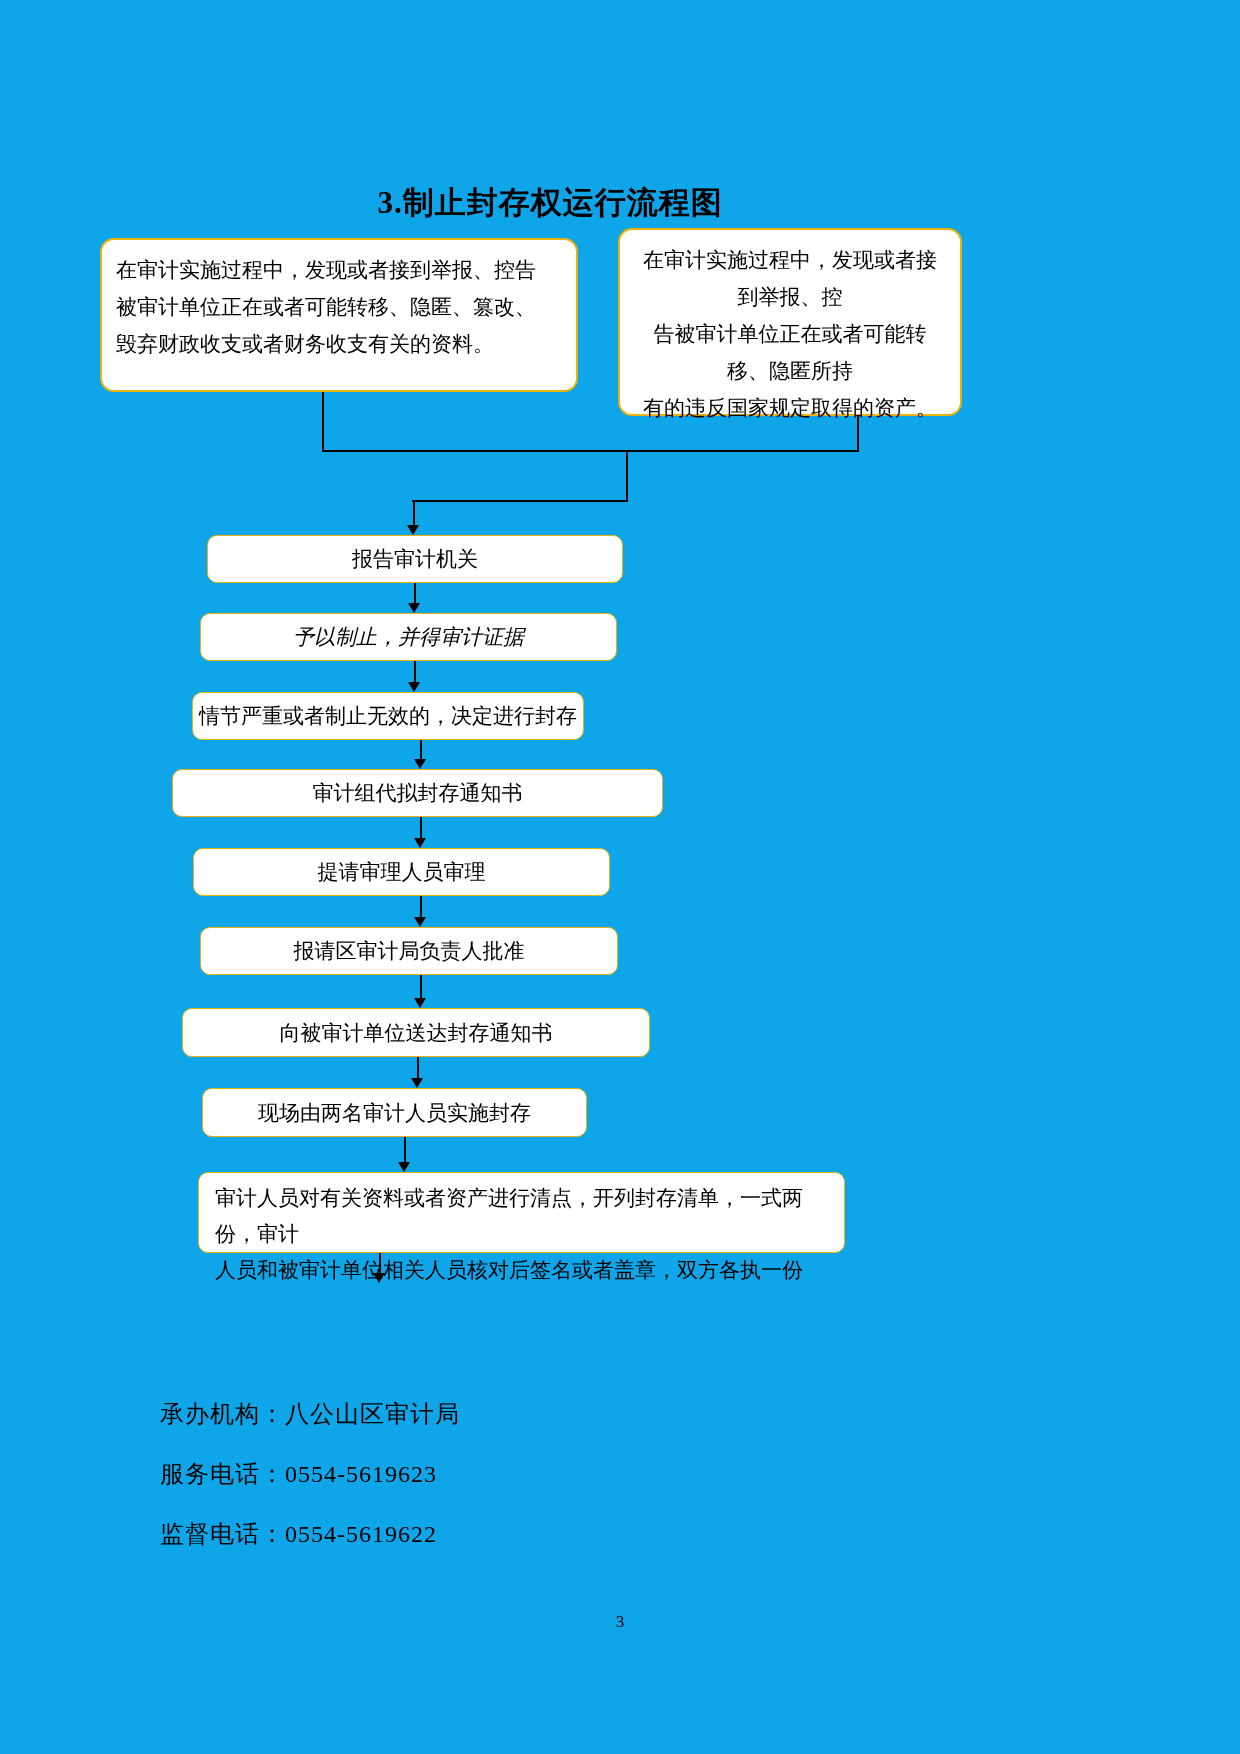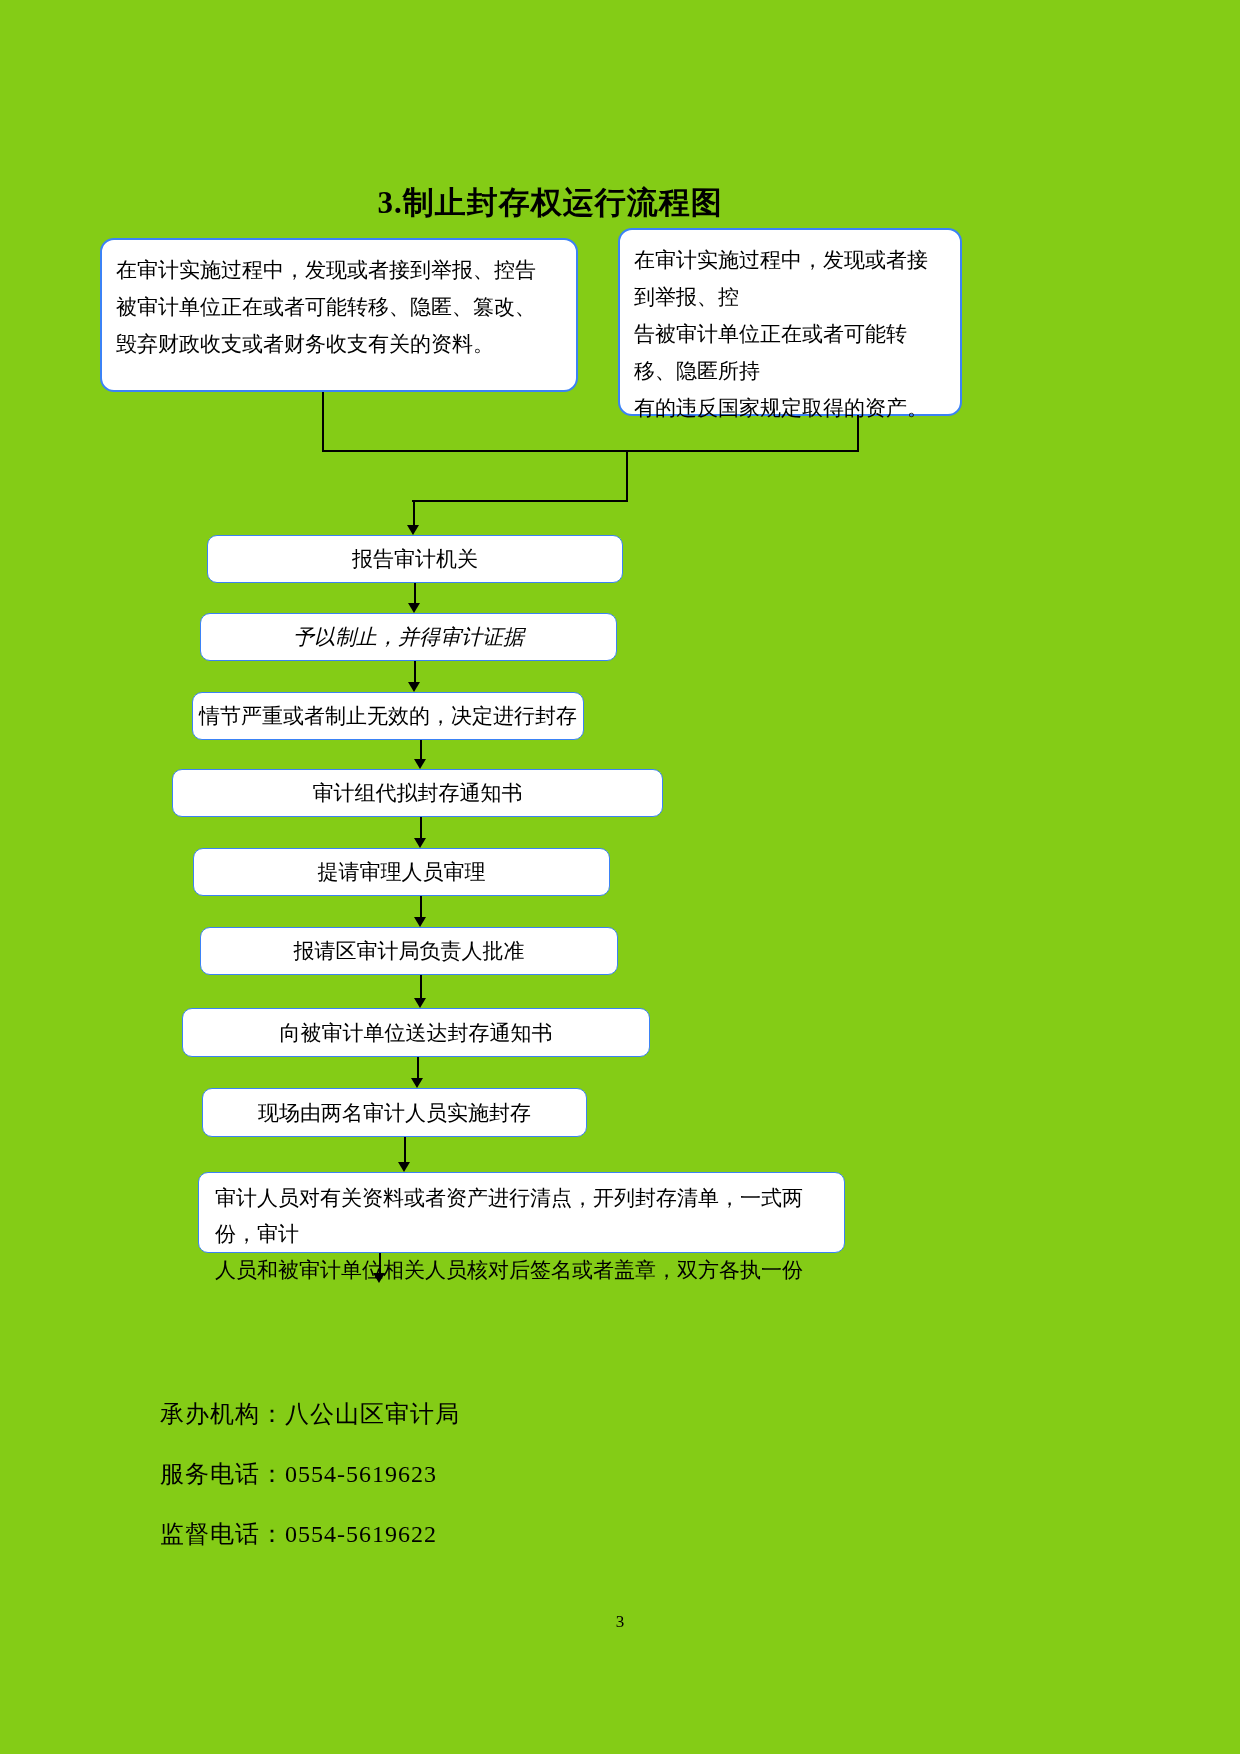--- a/index.html
+++ b/index.html
@@ -1,36 +1,36 @@
 <!DOCTYPE html>
 <html><head>
 <meta charset="utf-8">
 <style>
   html,body{margin:0;padding:0;background:#888;}
   .page{
     position:relative;
     width:1240px;height:1754px;
     margin:0 auto;
-    background:#84cc16;
+    background:#0ea5e9;
     font-family:"Liberation Serif","DejaVu Serif",serif;
     color:#000;
     overflow:hidden;
   }
   .title{
     position:absolute;
     left:0;top:182px;width:1100px;
     text-align:center;
     font-size:31px;
     font-weight:bold;
     letter-spacing:1px;
   }
   .box{
     position:absolute;
     background:#fff;
-    border:2px solid #3b82f6;
+    border:2px solid #eab308;
     border-radius:14px;
     font-size:21px;
     white-space:pre-line;
     box-sizing:border-box;
   }
   .src{
     text-align:left;
     line-height:37px;
     padding:12px 14px;
   }
@@ -70,21 +70,21 @@
     letter-spacing:1px;
   }
   .page-number{
     position:absolute;
     left:0;top:1612px;width:1240px;
     text-align:center;
     font-size:17px;
   }
   
   #srcL{left:100px;top:238px;width:478px;height:154px;}
-  #srcR{left:618px;top:228px;width:344px;height:188px;line-height:37px;}
+  #srcR{left:618px;top:228px;width:344px;height:188px;line-height:37px;text-align:center;}
   #s1{left:207px;top:535px;width:416px;height:48px;}
   #s2{left:200px;top:613px;width:417px;height:48px;font-style:italic;}
   #s3{left:192px;top:692px;width:392px;height:48px;}
   #s4{left:172px;top:769px;width:491px;height:48px;}
   #s5{left:193px;top:848px;width:417px;height:48px;}
   #s6{left:200px;top:927px;width:418px;height:48px;}
   #s7{left:182px;top:1008px;width:468px;height:49px;}
   #s8{left:202px;top:1088px;width:385px;height:49px;}
   #s9{left:198px;top:1172px;width:647px;height:81px;}
   #s10{left:188px;top:1283px;width:777px;height:83px;}

